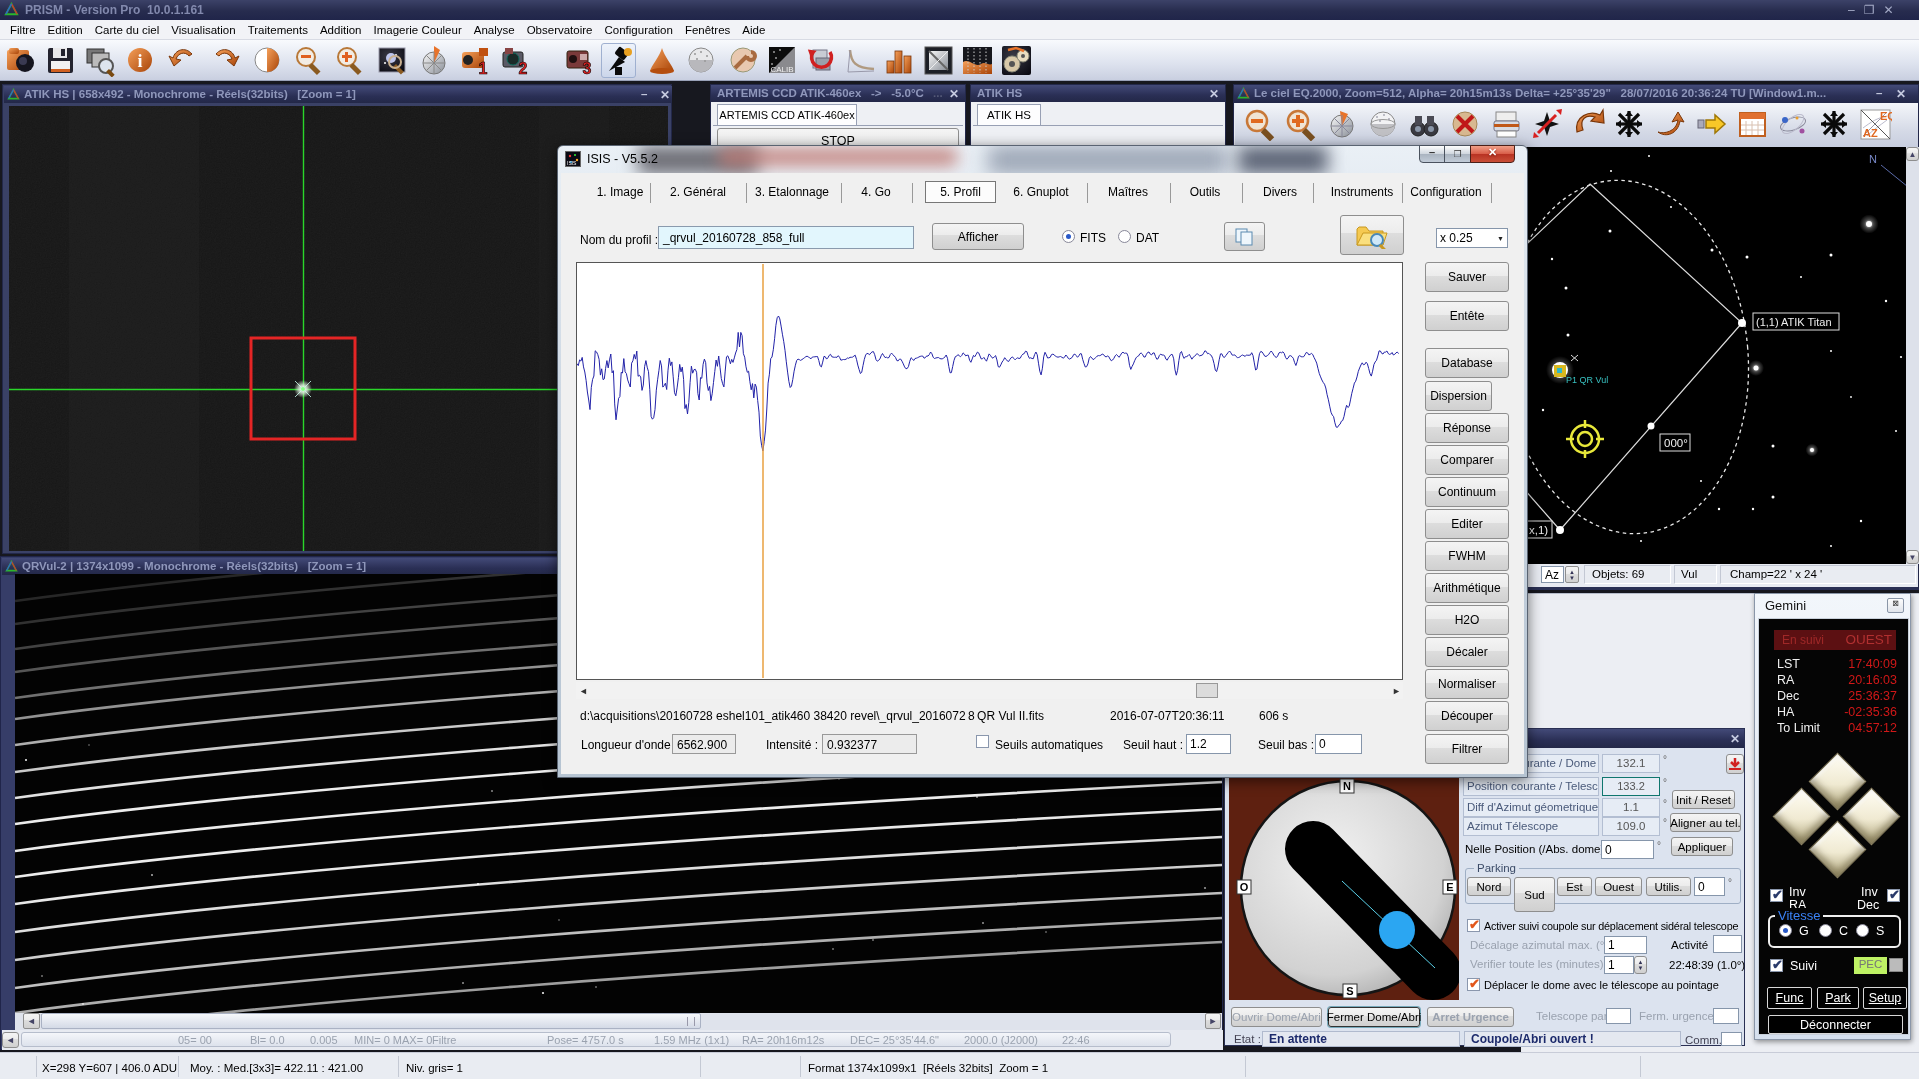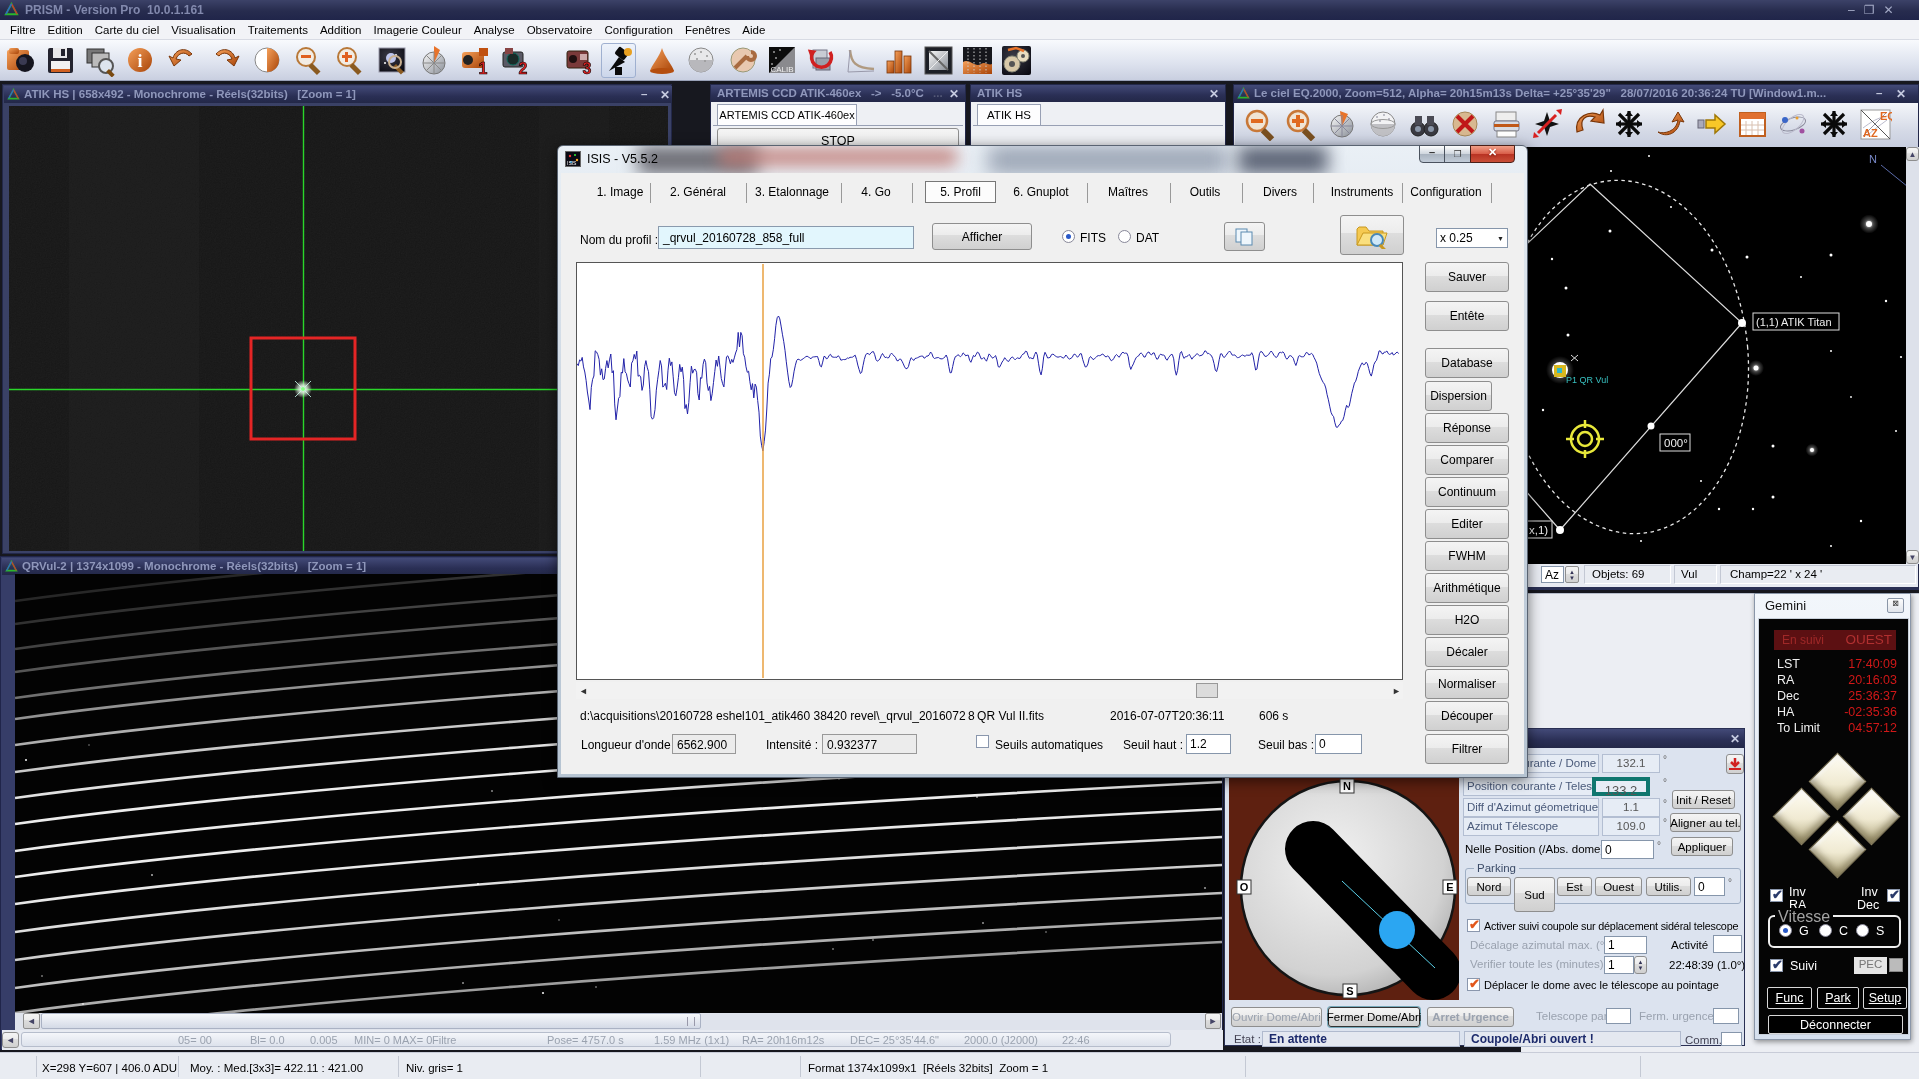--- a/index.html
+++ b/index.html
@@ -678,21 +678,21 @@
         <text x="221" y="113" font-size="11" font-weight="bold" fill="#000" text-anchor="middle">E</text>
         <rect x="114" y="206" width="14" height="14" fill="#fff" stroke="#333"></rect>
         <text x="121" y="217" font-size="11" font-weight="bold" fill="#000" text-anchor="middle">S</text>
         <rect x="8" y="102" width="14" height="14" fill="#fff" stroke="#333"></rect>
         <text x="15" y="113" font-size="11" font-weight="bold" fill="#000" text-anchor="middle">O</text>
       </svg></div>
 <div class="a" style="left:238px;top:25px;width:136px;height:19px;background:#e6ecf5;border:1px solid #b3bed2;font-size:11.5px;color:#4a5a7a;padding:2px 0 0 3px;white-space:nowrap;overflow:hidden">Position courante / Dome</div>
 <div class="a" style="left:377px;top:25px;width:58px;height:19px;background:#e6ecf5;border:1px solid #b3bed2;font-size:11.5px;color:#555;text-align:center;padding-top:2px">132.1</div>
 <div class="a" style="left:438px;top:25px;font-size:10px;color:#666">°</div>
 <div class="a" style="left:238px;top:48px;width:136px;height:19px;background:#e6ecf5;border:1px solid #b3bed2;font-size:11.5px;color:#4a5a7a;padding:2px 0 0 3px;white-space:nowrap;overflow:hidden">Position courante / Telesc</div>
-<div class="a" style="left:367px;top:48px;width:58px;height:19px;background:#e6ecf5;border:4px solid #0f766e;font-size:13px;color:#555;text-align:center;padding-top:2px">133.2</div>
+<div class="a" style="left:377px;top:48px;width:58px;height:19px;background:#e6ecf5;border:1px solid #0f766e;font-size:11px;color:#555;text-align:center;padding-top:2px">133.2</div>
 <div class="a" style="left:438px;top:48px;font-size:10px;color:#666">°</div>
 <div class="a" style="left:238px;top:69px;width:136px;height:19px;background:#e6ecf5;border:1px solid #b3bed2;font-size:11.5px;color:#4a5a7a;padding:2px 0 0 3px;white-space:nowrap;overflow:hidden">Diff d'Azimut géometrique</div>
 <div class="a" style="left:377px;top:69px;width:58px;height:19px;background:#e6ecf5;border:1px solid #b3bed2;font-size:11.5px;color:#555;text-align:center;padding-top:2px">1.1</div>
 <div class="a" style="left:438px;top:69px;font-size:10px;color:#666">°</div>
 <div class="a" style="left:238px;top:88px;width:136px;height:19px;background:#e6ecf5;border:1px solid #b3bed2;font-size:11.5px;color:#4a5a7a;padding:2px 0 0 3px;white-space:nowrap;overflow:hidden">Azimut Télescope</div>
 <div class="a" style="left:377px;top:88px;width:58px;height:19px;background:#e6ecf5;border:1px solid #b3bed2;font-size:11.5px;color:#555;text-align:center;padding-top:2px">109.0</div>
 <div class="a" style="left:438px;top:88px;font-size:10px;color:#666">°</div>
 <div class="a b7" style="left:501px;top:25px;width:18px;height:20px">
       <svg width="14" height="14">
         <path d="M7 1 L7 9 M3 5 L7 9 L11 5" stroke="#d02020" stroke-width="2.5" fill="none"></path>
@@ -773,34 +773,34 @@
         <span class="ckm" style="color:#2a3a6a">✔</span>
       </div>
 <span class="a" style="left:30px;top:266px;font-size:12.5px;color:#fff">Inv</span>
       <span class="a" style="left:30px;top:279px;font-size:12.5px;color:#fff">RA</span>
 <span class="a" style="left:102px;top:266px;font-size:12.5px;color:#fff">Inv</span>
       <span class="a" style="left:98px;top:279px;font-size:12.5px;color:#fff">Dec</span>
 <div class="a ck" style="left:128px;top:270px;width:13px;height:13px;background:#fff">
         <span class="ckm" style="color:#2a3a6a">✔</span>
       </div>
 <div class="a" style="left:9px;top:296px;width:133px;height:33px;border:2px solid #f0f0f0;border-radius:6px"></div>
-<span class="a" style="left:16px;top:289px;font-size:16px;color:#a3a3a3;background:#050505;padding:0 3px">Vitesse</span>
+<span class="a" style="left:16px;top:289px;font-size:13px;color:#3b82f6;background:#050505;padding:0 3px">Vitesse</span>
 <div class="a" style="left:20px;top:305px;width:13px;height:13px;border-radius:50%;background:#fff;border:1px solid #889">
         <div style="position:absolute;left:3px;top:3px;width:5px;height:5px;border-radius:50%;background:#2858c8"></div>
       </div>
 <span class="a" style="left:40px;top:305px;font-size:12.5px;color:#fff">G</span>
 <div class="a" style="left:60px;top:305px;width:13px;height:13px;border-radius:50%;background:#fff;border:1px solid #889"></div>
 <span class="a" style="left:80px;top:305px;font-size:12.5px;color:#fff">C</span>
 <div class="a" style="left:97px;top:305px;width:13px;height:13px;border-radius:50%;background:#fff;border:1px solid #889"></div>
 <span class="a" style="left:117px;top:305px;font-size:12.5px;color:#fff">S</span>
 <div class="a ck" style="left:11px;top:340px;width:13px;height:13px;background:#fff">
         <span class="ckm" style="color:#2a3a6a">✔</span>
       </div>
 <span class="a" style="left:31px;top:340px;font-size:12.5px;color:#fff">Suivi</span>
-<div class="a" style="left:95px;top:338px;width:33px;height:17px;background:#e5e5e5;color:#777;font-size:11.5px;text-align:center;padding-top:1px">PEC</div>
+<div class="a" style="left:95px;top:338px;width:33px;height:17px;background:#bef264;color:#777;font-size:11.5px;text-align:center;padding-top:1px">PEC</div>
 <div class="a" style="left:130px;top:339px;width:14px;height:14px;background:#bbb;border:1px solid #888"></div>
 <div class="a" style="left:8px;top:368px;width:45px;height:22px;background:#000;border:1px solid #d8d8d8;border-radius:2px;color:#fff;font-size:12.5px;display:flex;align-items:center;justify-content:center;text-decoration:underline">Func</div>
 <div class="a" style="left:58px;top:368px;width:42px;height:22px;background:#000;border:1px solid #d8d8d8;border-radius:2px;color:#fff;font-size:12.5px;display:flex;align-items:center;justify-content:center;text-decoration:underline">Park</div>
 <div class="a" style="left:104px;top:368px;width:44px;height:22px;background:#000;border:1px solid #d8d8d8;border-radius:2px;color:#fff;font-size:12.5px;display:flex;align-items:center;justify-content:center;text-decoration:underline">Setup</div>
 <div class="a" style="left:9px;top:396px;width:135px;height:19px;background:#000;border:1px solid #d8d8d8;border-radius:2px;color:#fff;font-size:12.5px;display:flex;align-items:center;justify-content:center">Déconnecter</div>
 </div>
 </div>
 <div class="a" style="left:557px;top:145px;width:971px;height:633px;box-shadow:0 3px 14px rgba(0,0,0,0.55);border-radius:6px 6px 0 0">
 <div class="a" style="left:0;top:0;width:971px;height:633px;border-radius:6px 6px 0 0;background:linear-gradient(#eaf0f6,#c9d4e0 45%,#b6c4d2);border:1px solid #5a6472;overflow:hidden">
       <div class="a" style="left:80px;top:0;width:120px;height:28px;background:#6a6a72;filter:blur(9px)"></div>
@@ -840,21 +840,21 @@
 <div class="a" style="left:364px;top:1px;width:71px;height:22px;border:1px solid #777;background:#fcfcfc;font-size:12px;display:flex;align-items:center;justify-content:center">5. Profil</div>
 <div class="a" style="left:445px;top:1px;width:70px;height:22px;font-size:12px;display:flex;align-items:center;justify-content:center">6. Gnuplot</div>
 <div class="a" style="left:532px;top:1px;width:70px;height:22px;font-size:12px;display:flex;align-items:center;justify-content:center">Maîtres</div>
 <div class="a" style="left:609px;top:1px;width:70px;height:22px;font-size:12px;display:flex;align-items:center;justify-content:center">Outils</div>
 <div class="a" style="left:684px;top:1px;width:70px;height:22px;font-size:12px;display:flex;align-items:center;justify-content:center">Divers</div>
 <div class="a" style="left:763px;top:1px;width:76px;height:22px;font-size:12px;display:flex;align-items:center;justify-content:center">Instruments</div>
 <div class="a" style="left:845px;top:1px;width:80px;height:22px;font-size:12px;display:flex;align-items:center;justify-content:center">Configuration</div>
 </div>
 <div class="a lbl" style="left:19px;top:60px">Nom du profil :</div>
 <div class="a" style="left:97px;top:53px;width:256px;height:23px;background:#e2f6fd;border:1px solid #8a9aad;font-size:12px;padding:4px 0 0 4px">_qrvul_20160728_858_full</div>
-<div class="a b7" style="left:371px;top:50px;width:100px;height:27px">Afficher</div>
+<div class="a b7" style="left:371px;top:50px;width:92px;height:27px">Afficher</div>
 <div class="a" style="left:501px;top:57px;width:13px;height:13px;border-radius:50%;background:#fff;border:1px solid #889">
         <div style="position:absolute;left:3px;top:3px;width:5px;height:5px;border-radius:50%;background:#2858c8"></div>
       </div>
 <span class="a lbl" style="left:519px;top:58px">FITS</span>
 <div class="a" style="left:557px;top:57px;width:13px;height:13px;border-radius:50%;background:#fff;border:1px solid #889"></div>
 <span class="a lbl" style="left:575px;top:58px">DAT</span>
 <div class="a b7" style="left:663px;top:49px;width:41px;height:29px">
         <svg width="22" height="20">
           <rect x="2" y="2" width="11" height="13" fill="#eef6fc" stroke="#5a8ab0"></rect>
           <rect x="7" y="5" width="11" height="13" fill="#eef6fc" stroke="#5a8ab0"></rect>

